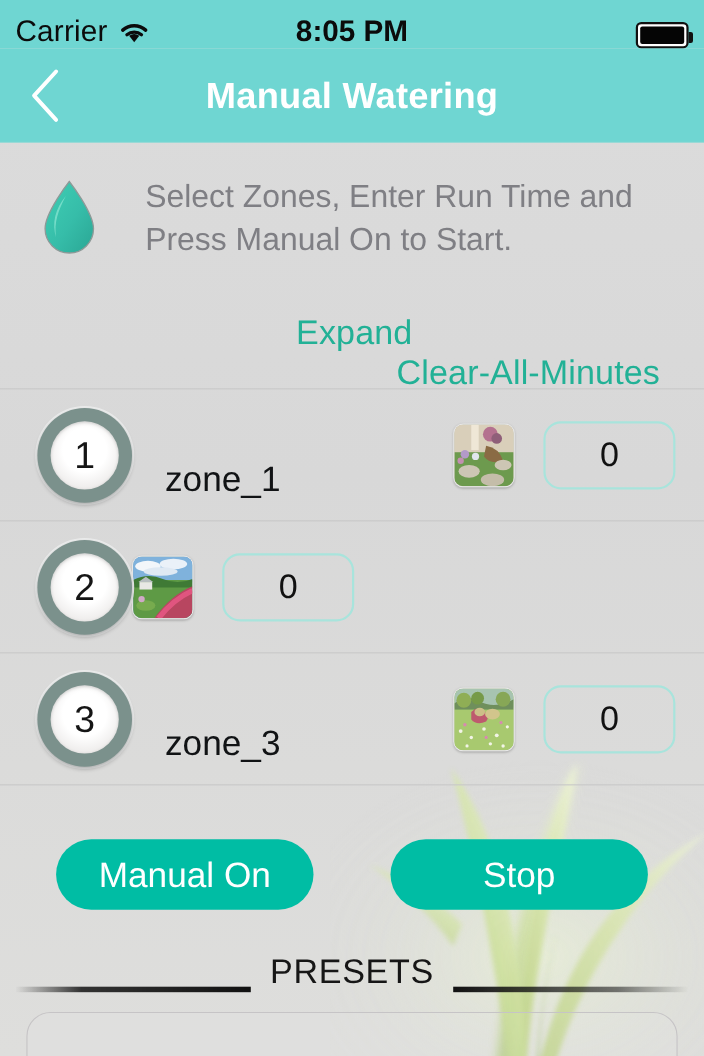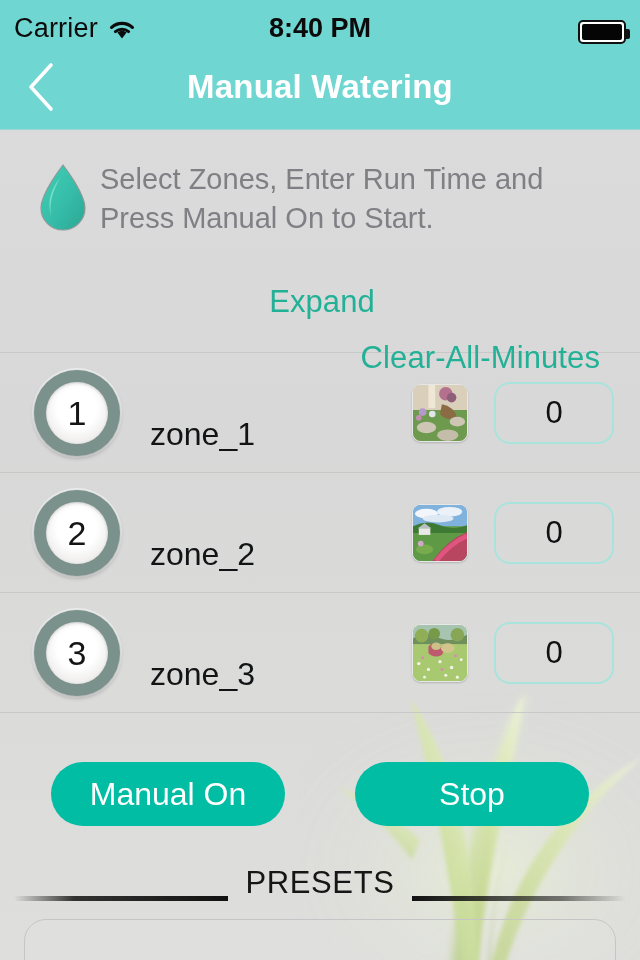--- a/index.html
+++ b/index.html
@@ -75,21 +75,21 @@
   .nav-title {
     width: 100%; text-align: center;
     font-size: 33px; font-weight: bold; color: #ffffff;
     letter-spacing: .2px;
   }
 
   
   .instruction {
     display: flex; align-items: flex-start;
     padding: 26px 34px 0 34px;
-    gap: 8px;
+    gap: 40px;
   }
   .drop-wrap { flex: 0 0 auto; padding-top: 6px; }
   .instr-text {
     font-size: 29px; line-height: 1.33;
     color: #7f7f84;
     padding-top: 4px;
     max-width: 490px;
   }
 
   
@@ -98,21 +98,21 @@
     padding: 44px 40px 0 44px;
     height: 112px;
     flex-direction: column;
   }
   .link {
     font-size: 31px; color: #22b196;
     cursor: pointer; background: none; border: none;
     font-family: "Liberation Sans", sans-serif;
     letter-spacing: .1px;
   }
-  .link.right { margin-left: auto; margin-top: 20px; }
+  .link.right { margin-left: auto; }
 
   
   .zone-list { border-top: 1px solid #c8c8c8; }
   .zone-row {
     position: relative;
     height: 120px;
     display: flex; align-items: center;
     padding: 0 26px 0 34px;
     border-bottom: 1px solid #c8c8c8;
   }
@@ -264,21 +264,21 @@
 
     <div class="statusbar">
       <div class="sb-left">
         <span class="sb-carrier">Carrier</span>
         <svg class="wifi-icon" width="30" height="22" viewBox="0 0 30 22">
           <path d="M15 20.5 L10.4 14.6 A7.6 7.6 0 0 1 19.6 14.6 Z" fill="#0b0b0b"></path>
           <path d="M4.6 9.4 A15.6 15.6 0 0 1 25.4 9.4" stroke="#0b0b0b" stroke-width="3.2" fill="none" stroke-linecap="round"></path>
           <path d="M8.4 13.6 A10.2 10.2 0 0 1 21.6 13.6" stroke="#0b0b0b" stroke-width="3" fill="none" stroke-linecap="round"></path>
         </svg>
       </div>
-      <div class="sb-time">8:40 PM</div>
+      <div class="sb-time">8:05 PM</div>
       <div class="sb-right">
         <div class="battery">
             <div class="fill"></div>
           </div>
       </div>
     </div>
 
     <div class="navbar">
       <div class="nav-back">
         <svg width="32" height="50" viewBox="0 0 32 50">
@@ -338,21 +338,20 @@
         </div>
         <input class="minutes-input" type="text" value="0" style="">
       </div>
 
       <div class="zone-row">
         <div class="zone-badge">
           <div class="inner">
               <span class="num">2</span>
             </div>
         </div>
-        <div class="zone-name">zone_2</div>
         <div class="zone-thumb">
           <svg viewBox="0 0 56 58" preserveAspectRatio="none">
             <rect width="56" height="58" fill="#6ea4cf"></rect>
             <rect x="0" y="0" width="56" height="24" fill="#7fb2dc"></rect>
             <ellipse cx="14" cy="9" rx="12" ry="5" fill="#f2f6fa"></ellipse>
             <ellipse cx="38" cy="7" rx="13" ry="5" fill="#eaf1f8"></ellipse>
             <ellipse cx="26" cy="14" rx="16" ry="4" fill="#dfe9f3"></ellipse>
             <path d="M0 22 h56 v36 H0 z" fill="#5e9a45"></path>
             <path d="M0 22 q14 -7 28 -1 q14 6 28 0 v8 H0 z" fill="#3f7a35"></path>
             <rect x="6" y="24" width="12" height="7" fill="#e8e8e4"></rect>

